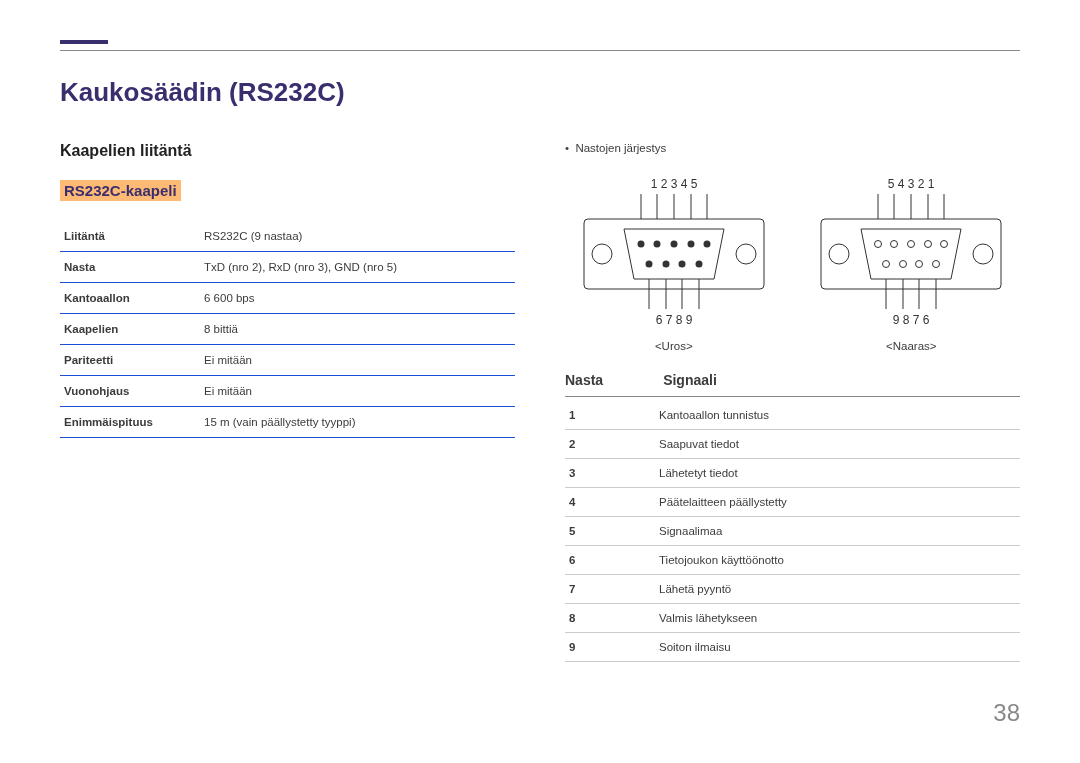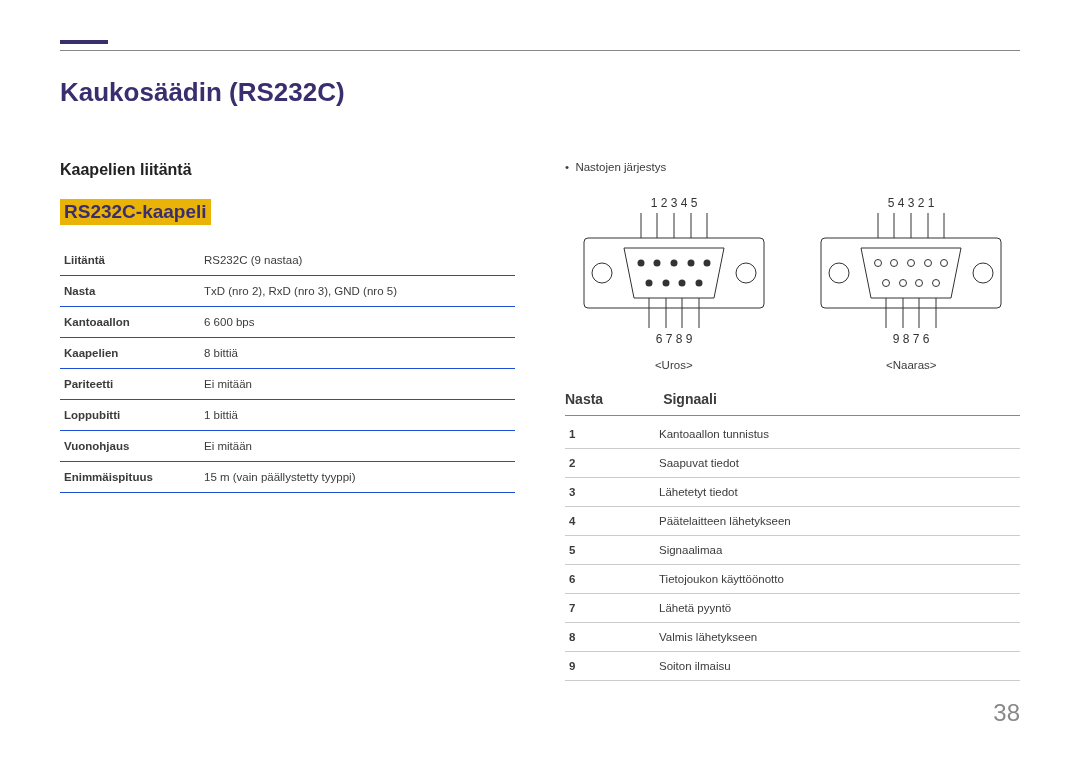--- a/index.html
+++ b/index.html
@@ -18,34 +18,34 @@
     margin-bottom: 6px;
   }
   .top-rule {
     border-top: 1px solid #888;
     margin-bottom: 26px;
   }
   h1 {
     color: #3b2e6f;
     font-weight: 600;
     font-size: 26px;
-    margin-bottom: 53px;
+    margin-bottom: 34px;
   }
   h2 {
     color: #222;
     font-weight: 600;
     font-size: 16px;
     margin-bottom: 20px;
   }
   h3.cable {
     display: inline-block;
     color: #3b2e6f;
     font-weight: 600;
-    font-size: 19px;
-    background: #eab308;
+    font-size: 15px;
+    background: #fdba74;
     padding: 2px 4px;
     margin-bottom: 20px;
   }
   .columns {
     display: flex;
     gap: 50px;
   }
   .col {
     flex: 1;
   }
@@ -141,24 +141,20 @@
             <td>Kantoaallon</td>
             <td>6 600 bps</td>
           </tr>
           <tr>
             <td>Kaapelien</td>
             <td>8 bittiä</td>
           </tr>
           <tr>
             <td>Pariteetti</td>
             <td>Ei mitään</td>
-          </tr>
-          <tr>
-            <td>Loppubitti</td>
-            <td>1 bittiä</td>
           </tr>
           <tr>
             <td>Vuonohjaus</td>
             <td>Ei mitään</td>
           </tr>
           <tr>
             <td>Enimmäispituus</td>
             <td>15 m (vain päällystetty tyyppi)</td>
           </tr>
         </tbody>
@@ -245,21 +241,21 @@
           <tr>
             <td>2</td>
             <td>Saapuvat tiedot</td>
           </tr>
           <tr>
             <td>3</td>
             <td>Lähetetyt tiedot</td>
           </tr>
           <tr>
             <td>4</td>
-            <td>Päätelaitteen lähetykseen</td>
+            <td>Päätelaitteen päällystetty</td>
           </tr>
           <tr>
             <td>5</td>
             <td>Signaalimaa</td>
           </tr>
           <tr>
             <td>6</td>
             <td>Tietojoukon käyttöönotto</td>
           </tr>
           <tr>

